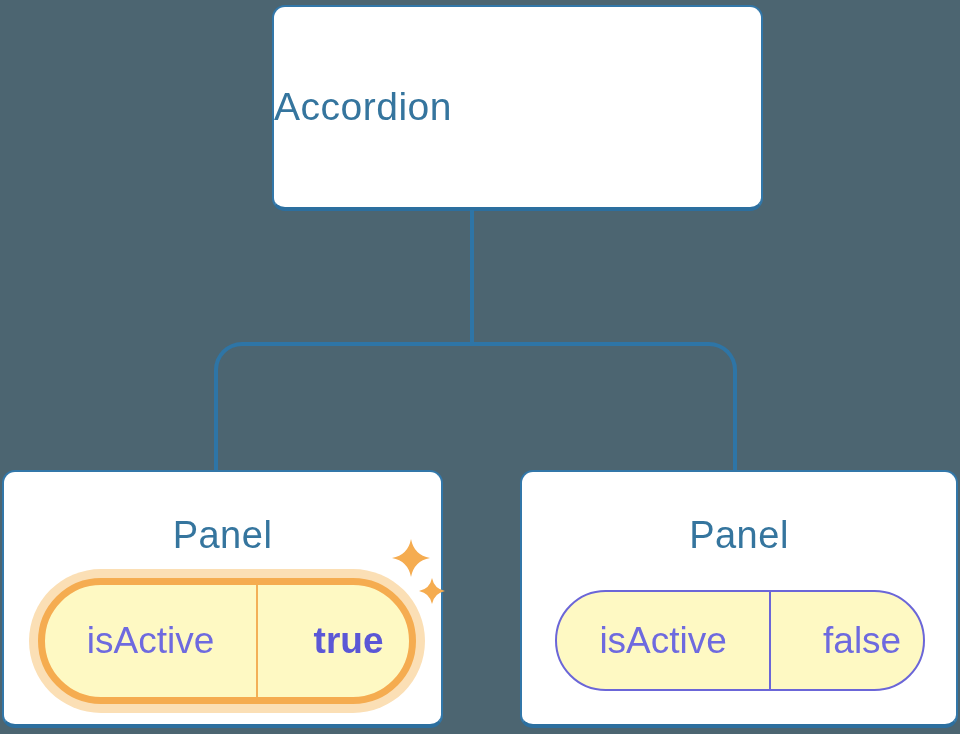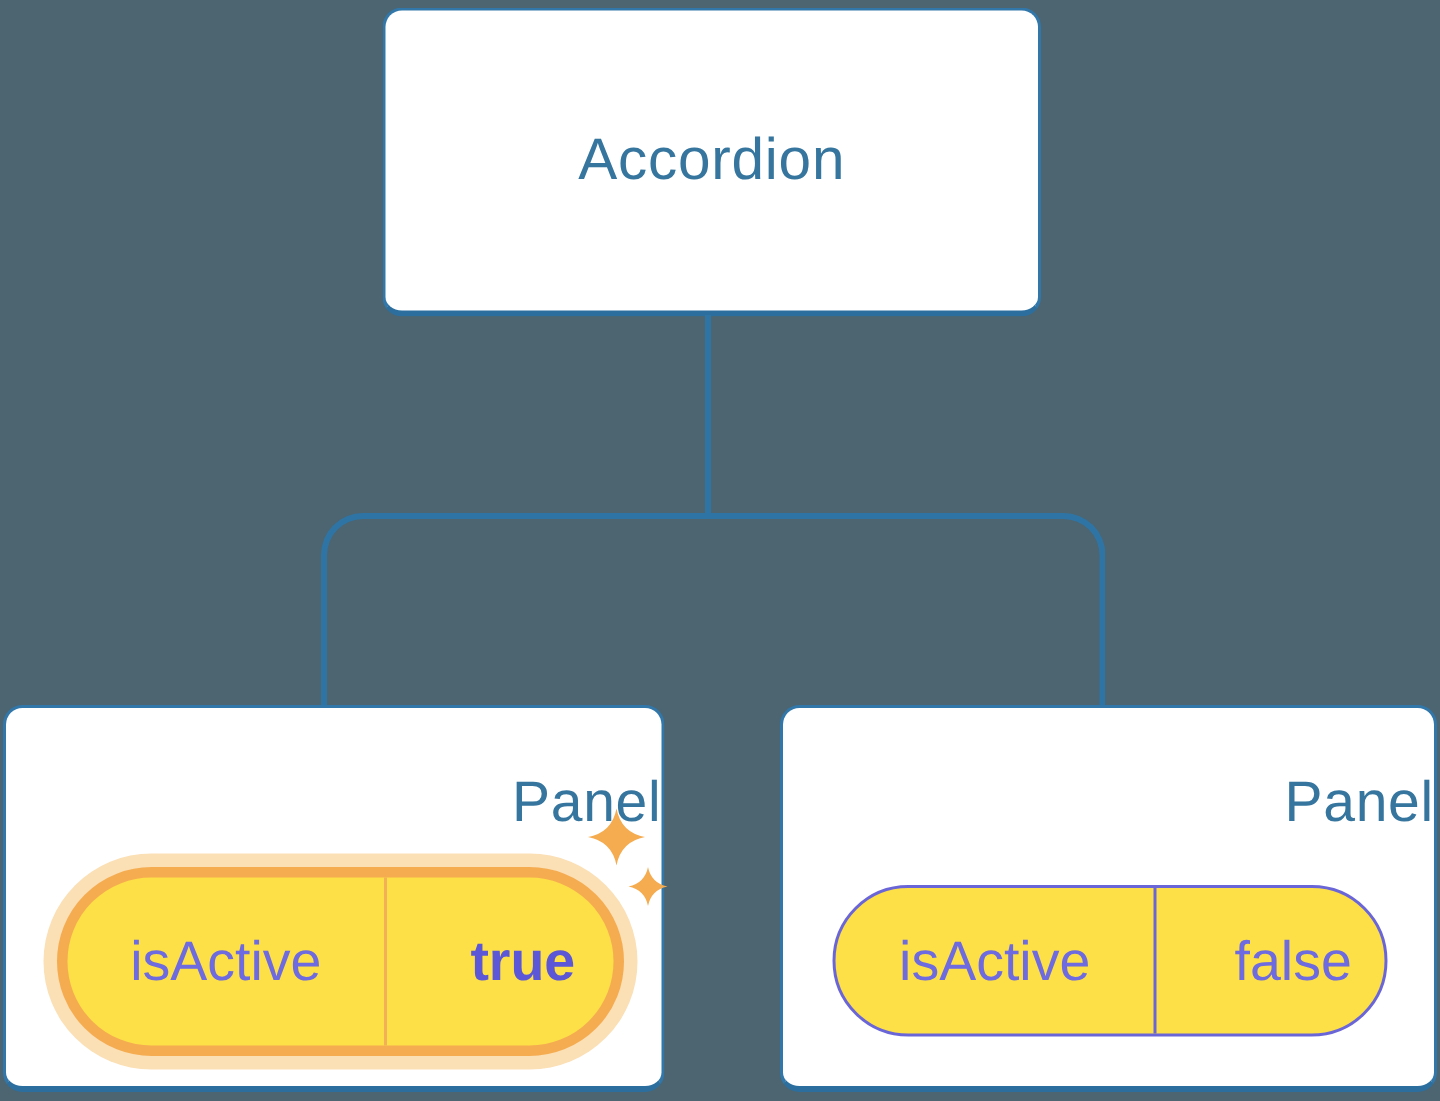--- a/index.html
+++ b/index.html
@@ -16,33 +16,33 @@
   
   .node {
     position: absolute;
     background: #FFFFFF;
     border: 2px solid #3277A9;
     border-bottom: 4px solid #2C6F9F;
     border-radius: 13px;
     box-sizing: border-box;
   }
   .node-root {
-    left: 255px; top: 5px; width: 439px; height: 206px;
-    display: flex; align-items: center; justify-content: center;
+    left: 272px; top: 5px; width: 491px; height: 206px;
+    display: flex; align-items: center; justify-content: flex-start;
   }
   .node-label {
     color: #35759E;
     font-size: 39px;
     font-weight: 500;
     letter-spacing: 0.5px;
   }
   .node-panel-left  { left: 2px;   top: 470px; width: 441px; height: 258px; }
   .node-panel-right { left: 520px; top: 470px; width: 438px; height: 258px; }
   .panel-title {
-    text-align: right;
+    text-align: center;
     margin-top: 42px;
     color: #35759E;
     font-size: 38px;
     font-weight: 500;
     letter-spacing: 0.5px;
   }
   
   .stem {
     position: absolute;
     left: 470px; top: 210px;
@@ -56,21 +56,21 @@
     box-sizing: border-box;
     border-top: 4px solid #2E75A6;
     border-left: 4px solid #2E75A6;
     border-right: 4px solid #2E75A6;
     border-radius: 28px 28px 0 0;
   }
   
   .pill {
     position: absolute;
     box-sizing: border-box;
-    background: #fde047;
+    background: #fef9c3;
     display: flex;
     align-items: stretch;
   }
   .pill-active {
     left: 34px; top: 106px;
     width: 378px; height: 126px;
     border: 7px solid #F5AC50;
     border-radius: 70px;
     box-shadow: 0 0 0 9px #FBDFB5;
   }

